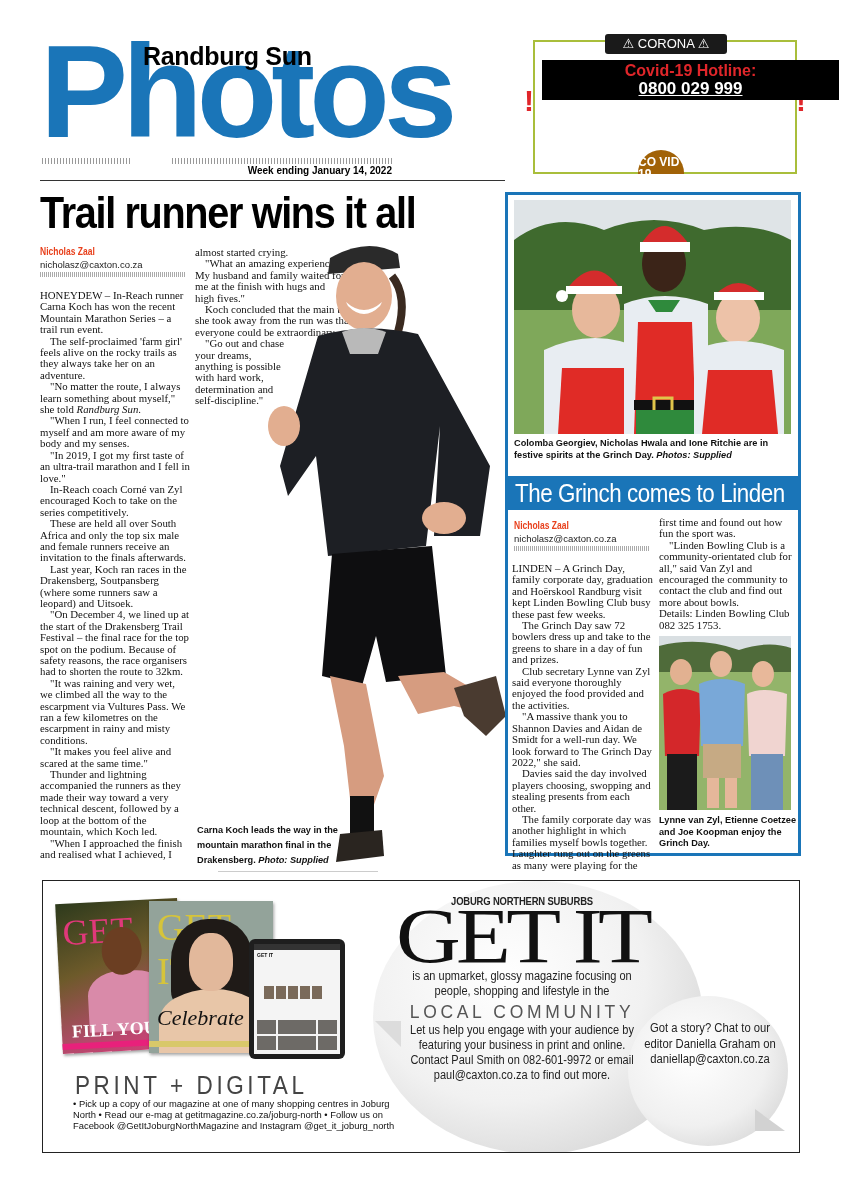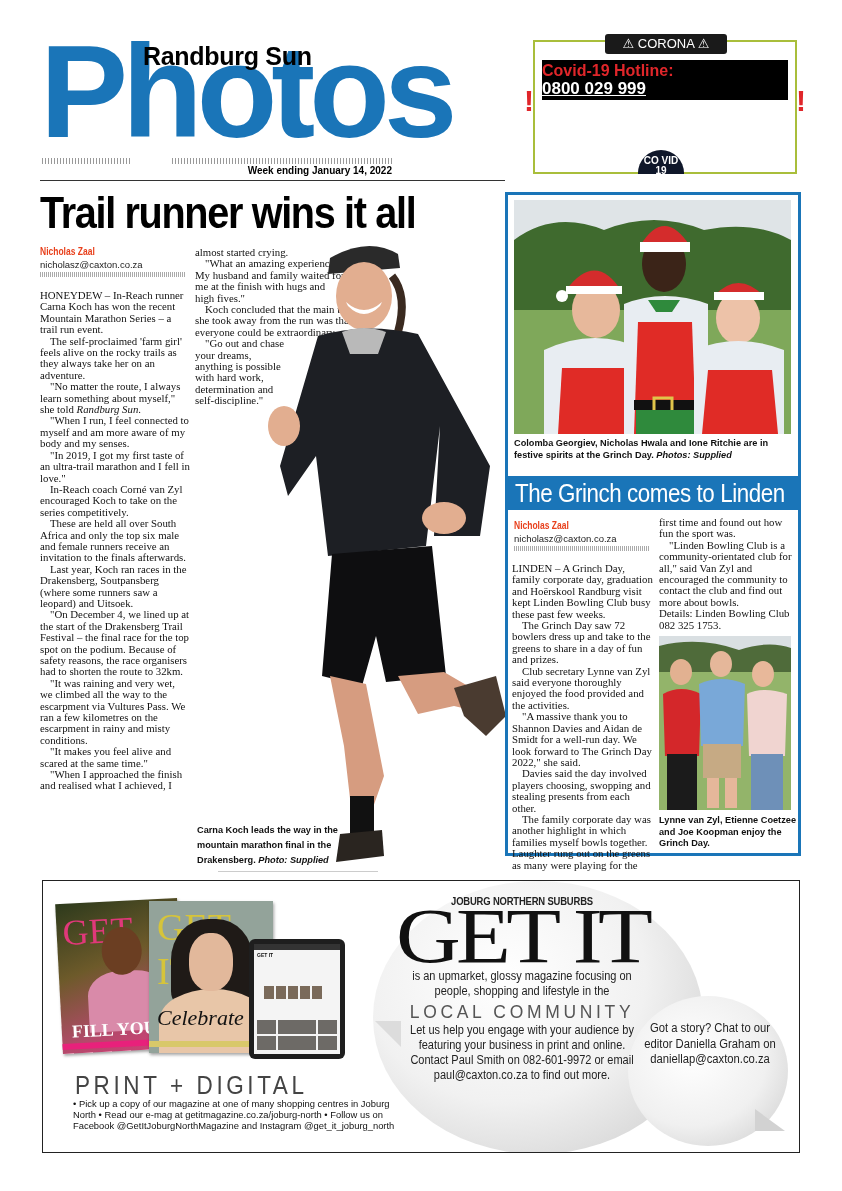--- a/index.html
+++ b/index.html
@@ -11,28 +11,28 @@
   .sport-word { position: absolute; left: 0; top: -8px; font-family: "Liberation Sans", sans-serif; font-weight: 700; font-size: 132px; letter-spacing: -6px; color: #1a75b8; line-height: 1; }
   .paper-name { position: absolute; left: 103px; top: 8px; font-family: "Liberation Sans", sans-serif; font-weight: 700; font-size: 25px; color: #000; letter-spacing: -0.3px; background: transparent; }
   .mast-rule-l { position: absolute; left: 2px; top: 124px; width: 90px; height: 6px; background: repeating-linear-gradient(90deg, #999 0 1px, transparent 1px 3px); }
   .mast-rule-r { position: absolute; left: 132px; top: 124px; width: 220px; height: 6px; background: repeating-linear-gradient(90deg, #999 0 1px, transparent 1px 3px); }
   .week-ending { position: absolute; right: 0; top: 131px; font-family: "Liberation Sans", sans-serif; font-weight: 700; font-size: 10px; color: #000; }
   .mast-bottom { position: absolute; left: 40px; top: 180px; width: 465px; height: 1px; background: #333; }
 
   
   .corona { position: absolute; left: 533px; top: 40px; width: 264px; height: 134px; border: 2px solid #a9be3b; }
   .corona-tab { position: absolute; left: 70px; top: -8px; width: 122px; height: 20px; background: #1a1a1a; color: #fff; border-radius: 3px; font-family: "Liberation Sans", sans-serif; font-size: 13px; text-align: center; line-height: 20px; }
-  .hotline-bar { position: absolute; left: 7px; top: 18px; width: 246px; height: 40px; background: #000; font-family: "Liberation Sans", sans-serif; font-weight: 700; line-height: 1.05; }
+  .hotline-bar { position: absolute; left: 7px; top: 18px; width: 297px; height: 40px; background: #000; text-align: center; font-family: "Liberation Sans", sans-serif; font-weight: 700; line-height: 1.05; }
   .hotline-label { color: #e0262a; font-size: 16px; padding-top: 3px; display: block; }
   .hotline-number { color: #fff; font-size: 17px; display: block; text-decoration: underline; }
   .corona-msg { position: absolute; left: 12px; top: 63px; width: 240px; font-family: "Liberation Sans", sans-serif; font-size: 10.5px; text-align: center; line-height: 1.3; color: #111; }
   .corona-msg .red { color: #e0262a; font-weight: 700; }
   .excl { position: absolute; top: 42px; font-family: "Liberation Sans", sans-serif; font-weight: 700; font-size: 30px; color: #e0262a; }
   .excl.l { left: -11px; } .excl.r { right: -11px; }
-  .covid-badge { position: absolute; left: 103px; bottom: -2px; width: 46px; height: 24px; border-radius: 24px 24px 0 0; background: #0f172a; color: #fff; font-family: "Liberation Sans", sans-serif; font-weight: 700; font-size: 10px; text-align: center; padding-top: 6px; line-height: 1; }
+  .covid-badge { position: absolute; left: 103px; bottom: -2px; width: 46px; height: 24px; border-radius: 24px 24px 0 0; background: #a16207; color: #fff; font-family: "Liberation Sans", sans-serif; font-weight: 700; font-size: 12px; text-align: left; padding-top: 6px; line-height: 1; }
 
   
   .headline { position: absolute; left: 40px; top: 187px; font-family: "Liberation Sans", sans-serif; font-weight: 700; font-size: 45px; letter-spacing: -1.5px; color: #000; transform: scaleX(0.88); transform-origin: left top; white-space: nowrap; }
 
   .byline-name { font-family: "Liberation Sans", sans-serif; font-weight: 700; font-size: 10px; color: #e8401c; transform: scaleX(0.85); transform-origin: left; display: block; }
   .byline-email { font-family: "Liberation Sans", sans-serif; font-size: 9.5px; color: #222; display: block; margin-top: 2px; }
   .byline-rule { height: 5px; margin-top: 2px; background: repeating-linear-gradient(90deg, #aaa 0 1px, transparent 1px 2px); }
 
   .col { position: absolute; font-size: 10.8px; line-height: 11.4px; color: #111; }
   .col p { text-indent: 10px; }
@@ -143,20 +143,21 @@
   <p>The self-proclaimed 'farm girl' feels alive on the rocky trails as they always take her on an adventure.</p>
   <p><span>"No matter the route, I always learn something about myself," she told </span><i>Randburg Sun</i><span>.</span></p>
   <p>"When I run, I feel connected to myself and am more aware of my body and my senses.</p>
   <p>"In 2019, I got my first taste of an ultra-trail marathon and I fell in love."</p>
   <p>In-Reach coach Corné van Zyl encouraged Koch to take on the series competitively.</p>
   <p>These are held all over South Africa and only the top six male and female runners receive an invitation to the finals afterwards.</p>
   <p>Last year, Koch ran races in the Drakensberg, Soutpansberg (where some runners saw a leopard) and Uitsoek.</p>
   <p>"On December 4, we lined up at the start of the Drakensberg Trail Festival – the final race for the top spot on the podium. Because of safety reasons, the race organisers had to shorten the route to 32km.</p>
   <p>"It was raining and very wet, we climbed all the way to the escarpment via Vultures Pass. We ran a few kilometres on the escarpment in rainy and misty conditions.</p>
   <p>"It makes you feel alive and scared at the same time."</p>
+  <p>Thunder and lightning accompanied the runners as they made their way toward a very technical descent, followed by a loop at the bottom of the mountain, which Koch led.</p>
   <p>"When I approached the finish and realised what I achieved, I</p>
 </div>
 
 <div class="col col-b" style="width:110px;">
   <p class="first">almost started crying.</p>
   <p style="width:150px">"What an amazing experience. My husband and family waited for me at the finish with hugs and high fives."</p>
   <p style="width:170px">Koch concluded that the main thing she took away from the run was that everyone could be extraordinary.</p>
   <p style="width:95px">"Go out and chase your dreams, anything is possible with hard work, determination and self-discipline."</p>
 </div>
 

